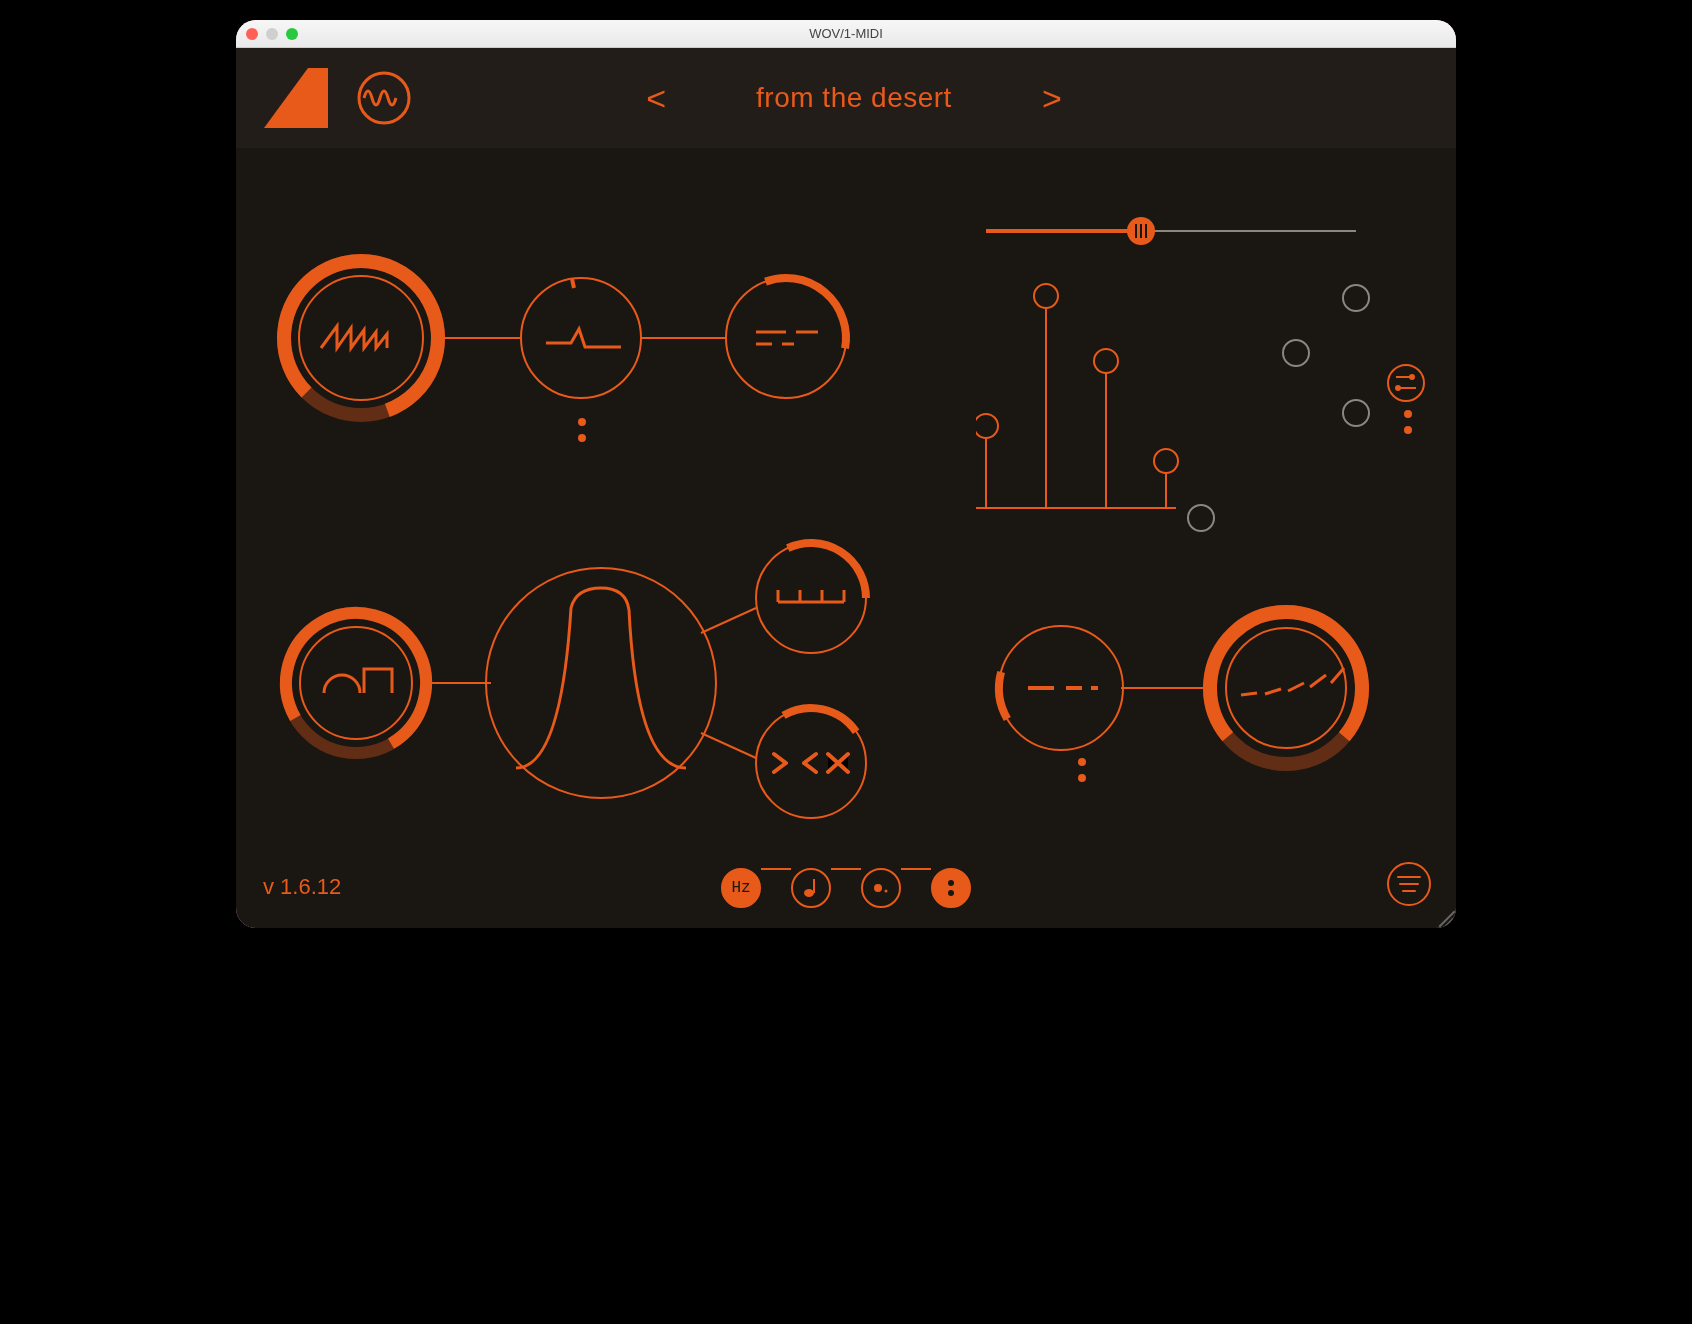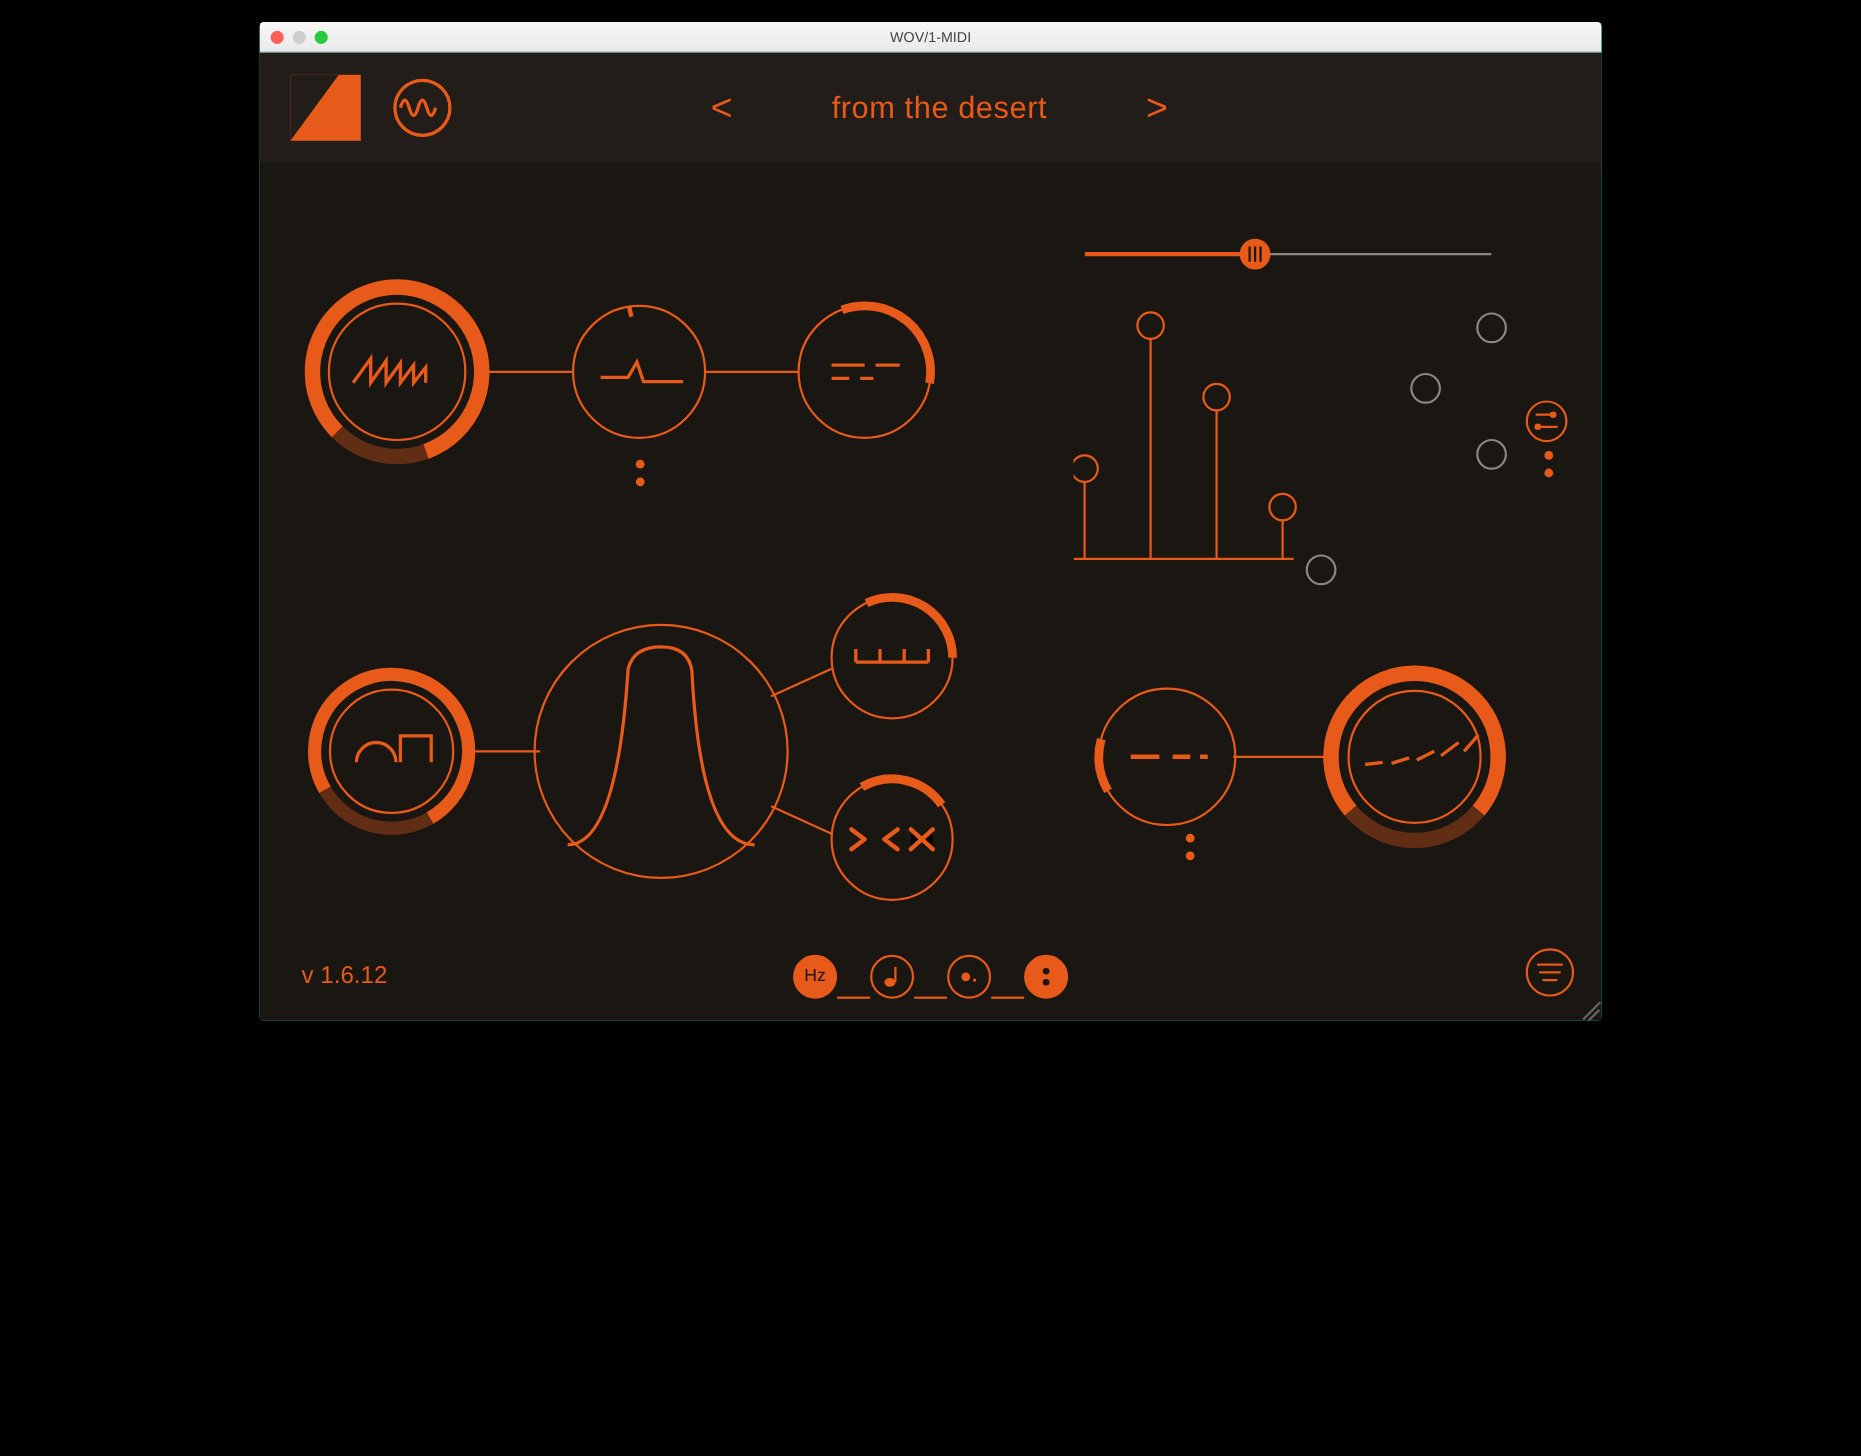--- a/index.html
+++ b/index.html
@@ -7,22 +7,22 @@
     background: #000;
     font-family: -apple-system, "Helvetica Neue", Arial, sans-serif;
     display: flex;
     align-items: flex-start;
     justify-content: center;
     min-height: 1324px;
   }
   .window {
     width: 1220px;
     margin-top: 20px;
-    background: #14b8a6;
-    border-radius: 4px;
+    background: #f9a8d4;
+    border-radius: 20px;
     overflow: hidden;
     box-shadow: 0 20px 60px rgba(0,0,0,.6);
   }
   .titlebar {
     height: 28px;
     background: linear-gradient(#f7f7f7,#e9e9e9);
     display: flex;
     align-items: center;
     position: relative;
     border-bottom: 1px solid #ccc;
@@ -73,37 +73,38 @@
     user-select: none;
   }
   .preset-name {
     font-size: 28px;
     color: #e85a1a;
     font-weight: 400;
     letter-spacing: .5px;
   }
   .version {
     position: absolute;
-    left: 38px; bottom: 28px;
+    left: 27px; bottom: 28px;
     color: #e85a1a;
     font-size: 22px;
     font-weight: 300;
   }
   .bottom-bar {
     position: absolute;
     left: 0; right: 0; bottom: 0;
     height: 80px;
     display: flex;
     align-items: center;
     justify-content: center;
   }
   .mode-row {
     display: flex;
-    align-items: flex-end;
+    align-items: flex-start;
     gap: 0;
+    font-family: Liberation Mono, monospace;
   }
   .mode-btn {
     width: 40px; height: 40px;
     border-radius: 50%;
     border: 2px solid #e85a1a;
     display: flex;
     align-items: center;
     justify-content: center;
     color: #e85a1a;
     font-size: 16px;

